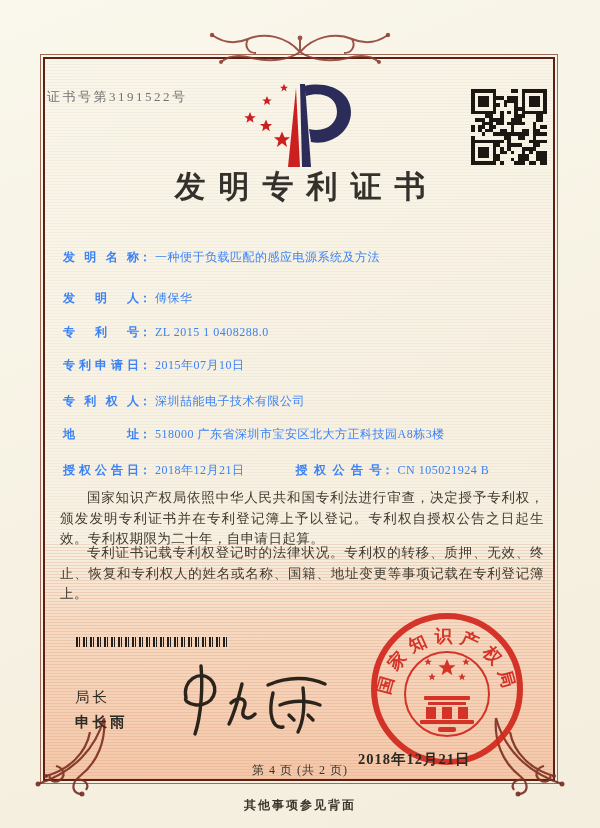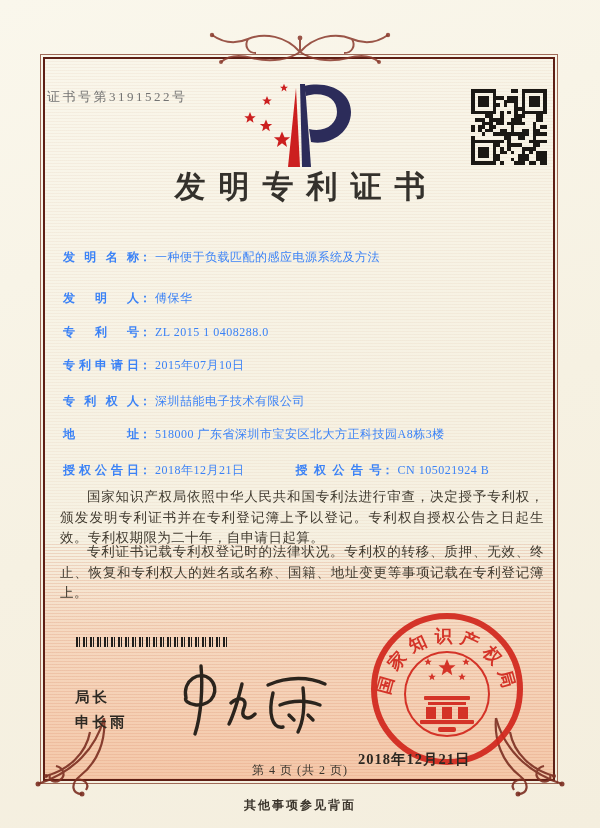--- a/index.html
+++ b/index.html
@@ -39,31 +39,31 @@
     font-size:31px;font-weight:bold;letter-spacing:13px;color:#34312c;text-indent:13px;
   }
   .row{position:absolute;left:63px;font-size:12px;white-space:nowrap;color:#3b82f6;}
   .lbl{display:inline-block;width:76px;text-align:justify;text-align-last:justify;font-weight:600;}
   .colon{font-weight:600;}
   .val{margin-left:4px;letter-spacing:0.5px;}
   .grant-group2{display:inline-block;margin-left:48px;}
   .grant-group2 .lbl2{display:inline-block;width:86px;text-align:justify;text-align-last:justify;font-weight:600;}
   .para{
     position:absolute;left:60px;width:484px;font-size:13.5px;line-height:20.5px;
-    text-align:justify;text-indent:2em;color:#403a2f;letter-spacing:0.4px;font-family:Liberation Mono, monospace;
+    text-align:justify;text-indent:2em;color:#403a2f;letter-spacing:0.4px;
   }
   .barcode{
     position:absolute;left:76px;top:637px;width:154px;height:10px;
     background:repeating-linear-gradient(90deg,
       #211e1b 0 2px,transparent 2px 3px,
       #211e1b 3px 4px,transparent 4px 7px,
       #211e1b 7px 9px,transparent 9px 10px,
       #211e1b 10px 11px,transparent 11px 14px);
   }
-  .director-title{position:absolute;left:75px;top:688px;font-size:14.5px;font-weight:bold;letter-spacing:3px;color:#2e2a24;}
+  .director-title{position:absolute;left:75px;top:688px;font-size:14.5px;font-weight:normal;letter-spacing:3px;color:#2e2a24;}
   .director-name{position:absolute;left:75px;top:713px;font-size:14.5px;font-weight:bold;letter-spacing:3px;color:#2e2a24;}
   .seal-date{position:absolute;left:358px;top:750px;font-size:14.5px;font-weight:600;letter-spacing:1px;color:#2c2822;z-index:3;}
   .page-no{position:absolute;left:0;right:0;top:762px;text-align:center;font-size:12px;letter-spacing:1px;color:#3a352d;}
   .back-note{position:absolute;left:0;right:0;top:797px;text-align:center;font-size:12px;font-weight:600;letter-spacing:2px;color:#3b352c;}
   .sig{position:absolute;left:168px;top:658px;}
   .seal{position:absolute;left:368px;top:610px;opacity:0.93;}
   .logo{position:absolute;left:238px;top:72px;}
   .qr{position:absolute;left:471px;top:89px;}
   .flourish-top{position:absolute;left:188px;top:26px;}
   .flourish-bl{position:absolute;left:26px;bottom:26px;}

